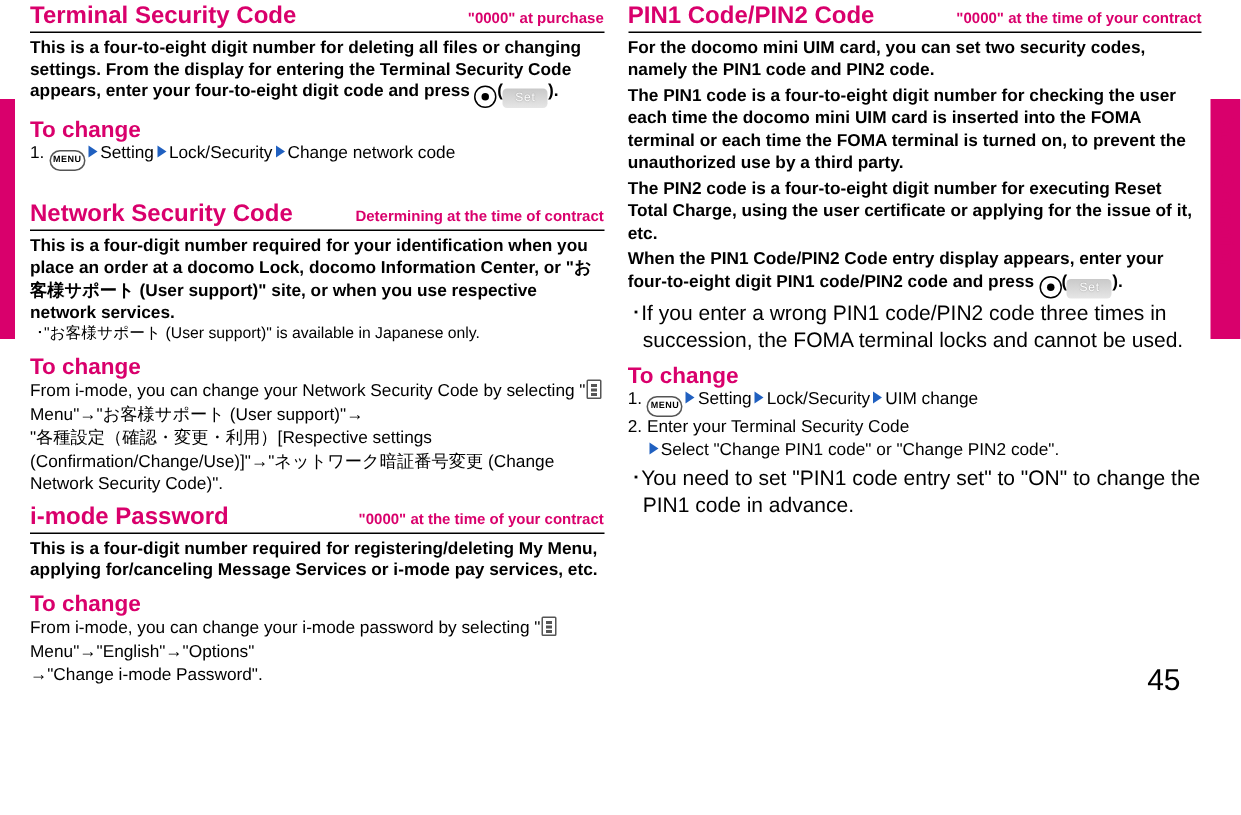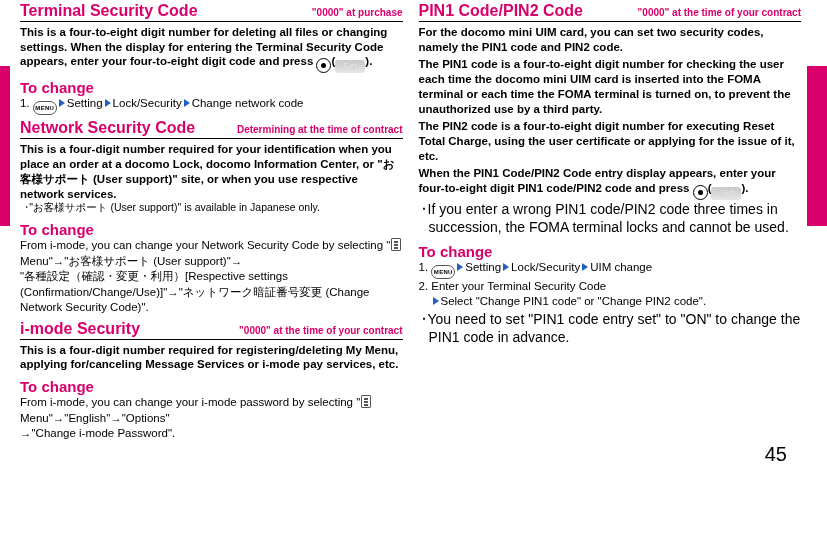--- a/index.html
+++ b/index.html
@@ -38,42 +38,42 @@
 
   <div class="cols">
 
     <div class="col">
 
       <div class="heading">
         <span>Terminal Security Code</span>
         <span class="sub">"0000" at purchase</span>
       </div>
       <div class="body bold">
-        <span>This is a four-to-eight digit number for deleting all files or changing settings. When the display for entering the Terminal Security Code appears, enter your four-to-eight digit code and press </span>
+        <span>This is a four-to-eight digit number for deleting all files or changing settings. From the display for entering the Terminal Security Code appears, enter your four-to-eight digit code and press </span>
         <span class="ic-dot"></span><span>(</span><span class="ic-set">Set</span><span>).</span>
       </div>
       <div class="tochange">To change</div>
       <div class="step">
         <span>1. </span><span class="ic-menu">MENU</span><span class="arrow"></span><span>Setting</span><span class="arrow"></span><span>Lock/Security</span><span class="arrow"></span><span>Change network code</span>
       </div>
 
-      <div class="heading" style="margin-top:4px">
+      <div class="heading" style="margin-top:20px">
         <span>Network Security Code</span>
         <span class="sub">Determining at the time of contract</span>
       </div>
       <div class="body bold">This is a four-digit number required for your identification when you place an order at a docomo Lock, docomo Information Center, or "お客様サポート (User support)" site, or when you use respective network services.</div>
       <div class="note">･"お客様サポート (User support)" is available in Japanese only.</div>
       <div class="tochange">To change</div>
       <div class="step">
         <span>From i-mode, you can change your Network Security Code by selecting "</span><span class="ic-imenu"></span><span> Menu"→"お客様サポート (User support)"→</span>
         <div>"各種設定（確認・変更・利用）[Respective settings (Confirmation/Change/Use)]"→"ネットワーク暗証番号変更 (Change Network Security Code)".</div>
       </div>
 
       <div class="heading" style="margin-top:4px">
-        <span>i-mode Security</span>
+        <span>i-mode Password</span>
         <span class="sub">"0000" at the time of your contract</span>
       </div>
       <div class="body bold">This is a four-digit number required for registering/deleting My Menu, applying for/canceling Message Services or i-mode pay services, etc.</div>
       <div class="tochange">To change</div>
       <div class="step">
         <span>From i-mode, you can change your i-mode password by selecting "</span><span class="ic-imenu"></span><span> Menu"→"English"→"Options"</span>
         <div>→"Change i-mode Password".</div>
       </div>
     </div>
 

